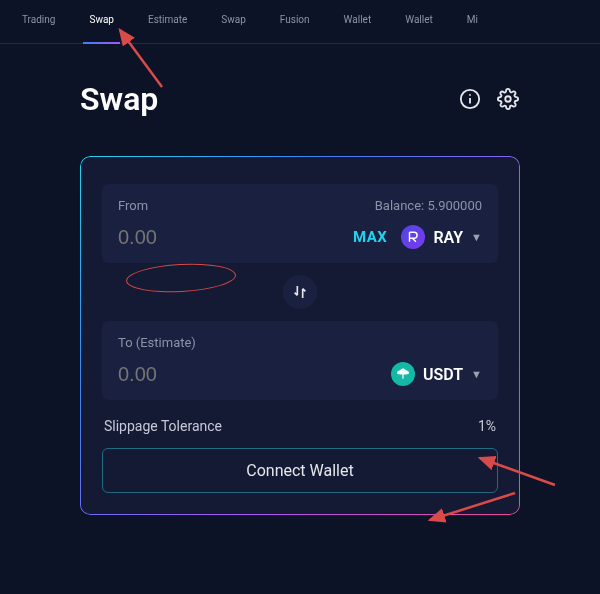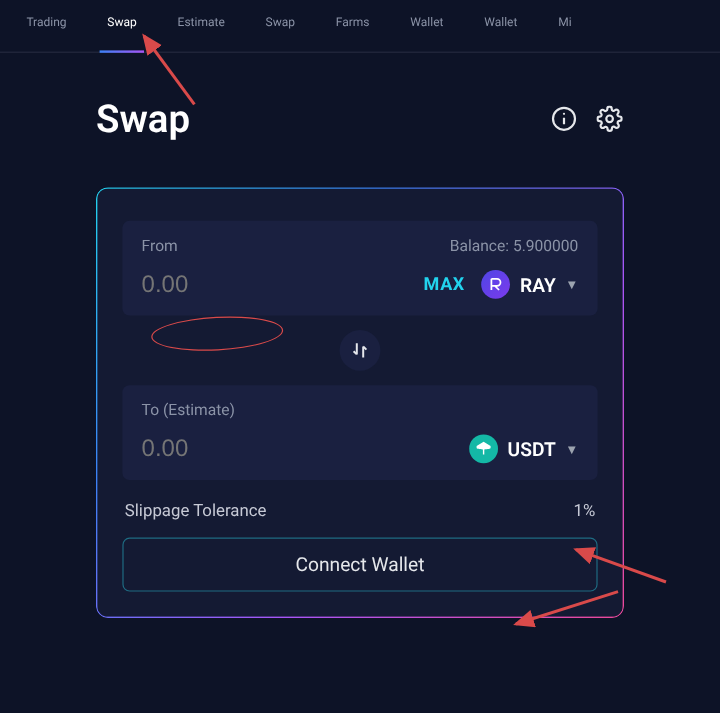--- a/index.html
+++ b/index.html
@@ -198,21 +198,21 @@
   }
 </style>
 </head>
 <body>
 
 <div class="nav">
   <div class="nav-item">Trading</div>
   <div class="nav-item active">Swap</div>
   <div class="nav-item">Estimate</div>
   <div class="nav-item">Swap</div>
-  <div class="nav-item">Farms</div>
+  <div class="nav-item">Fusion</div>
   <div class="nav-item">Wallet</div>
   <div class="nav-item">Wallet</div>
   <div class="nav-item">Mi</div>
 </div>
 
 <div class="page">
 
   <div class="title-row">
     <div class="title">Swap</div>
     <div class="title-icons">

